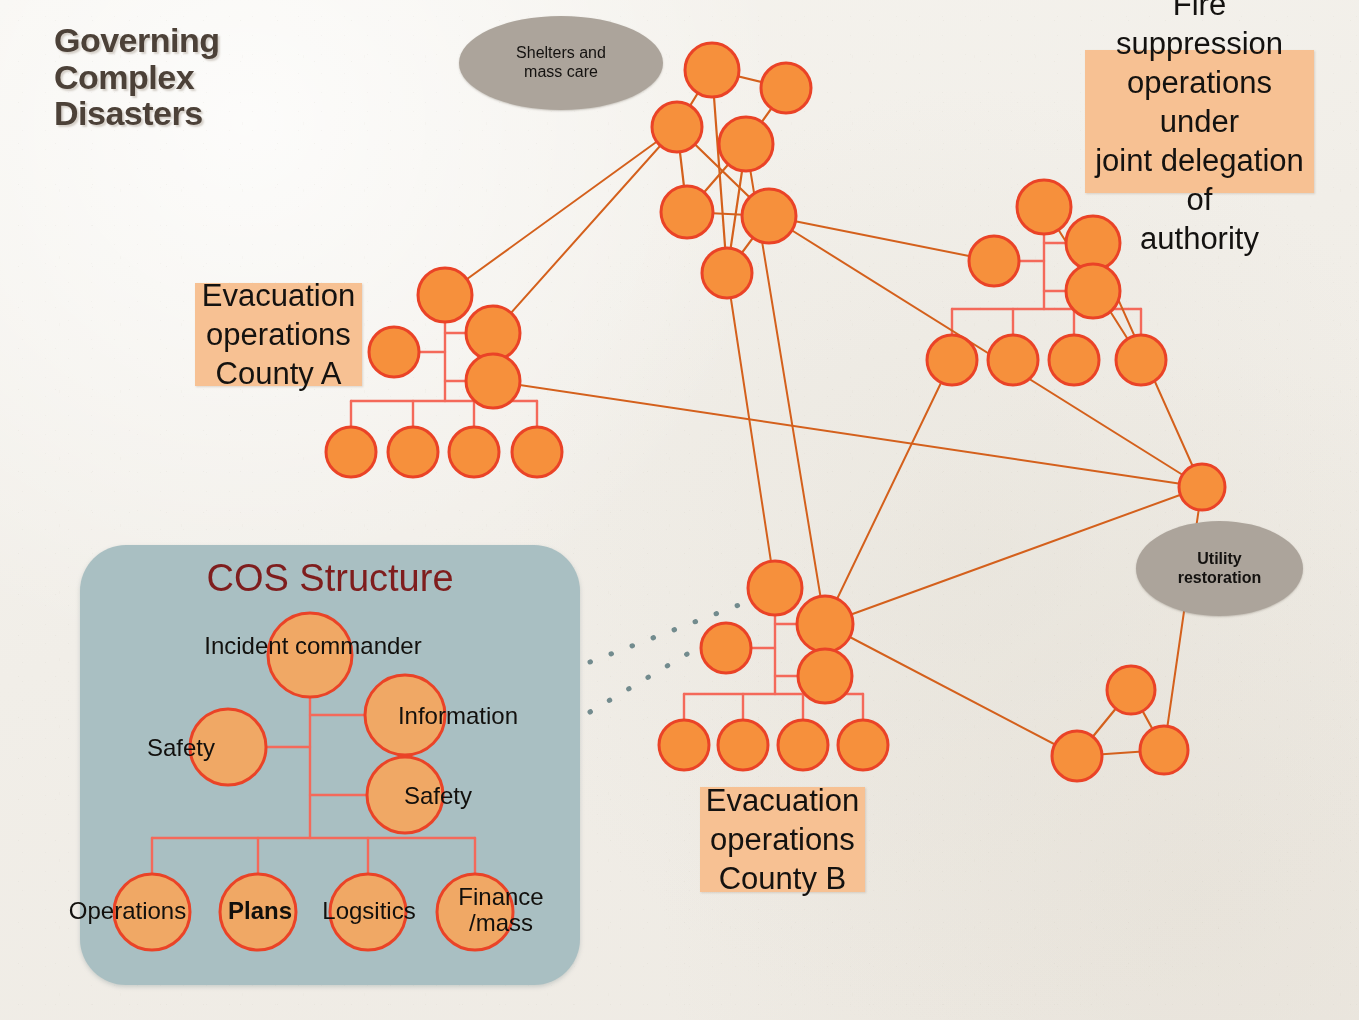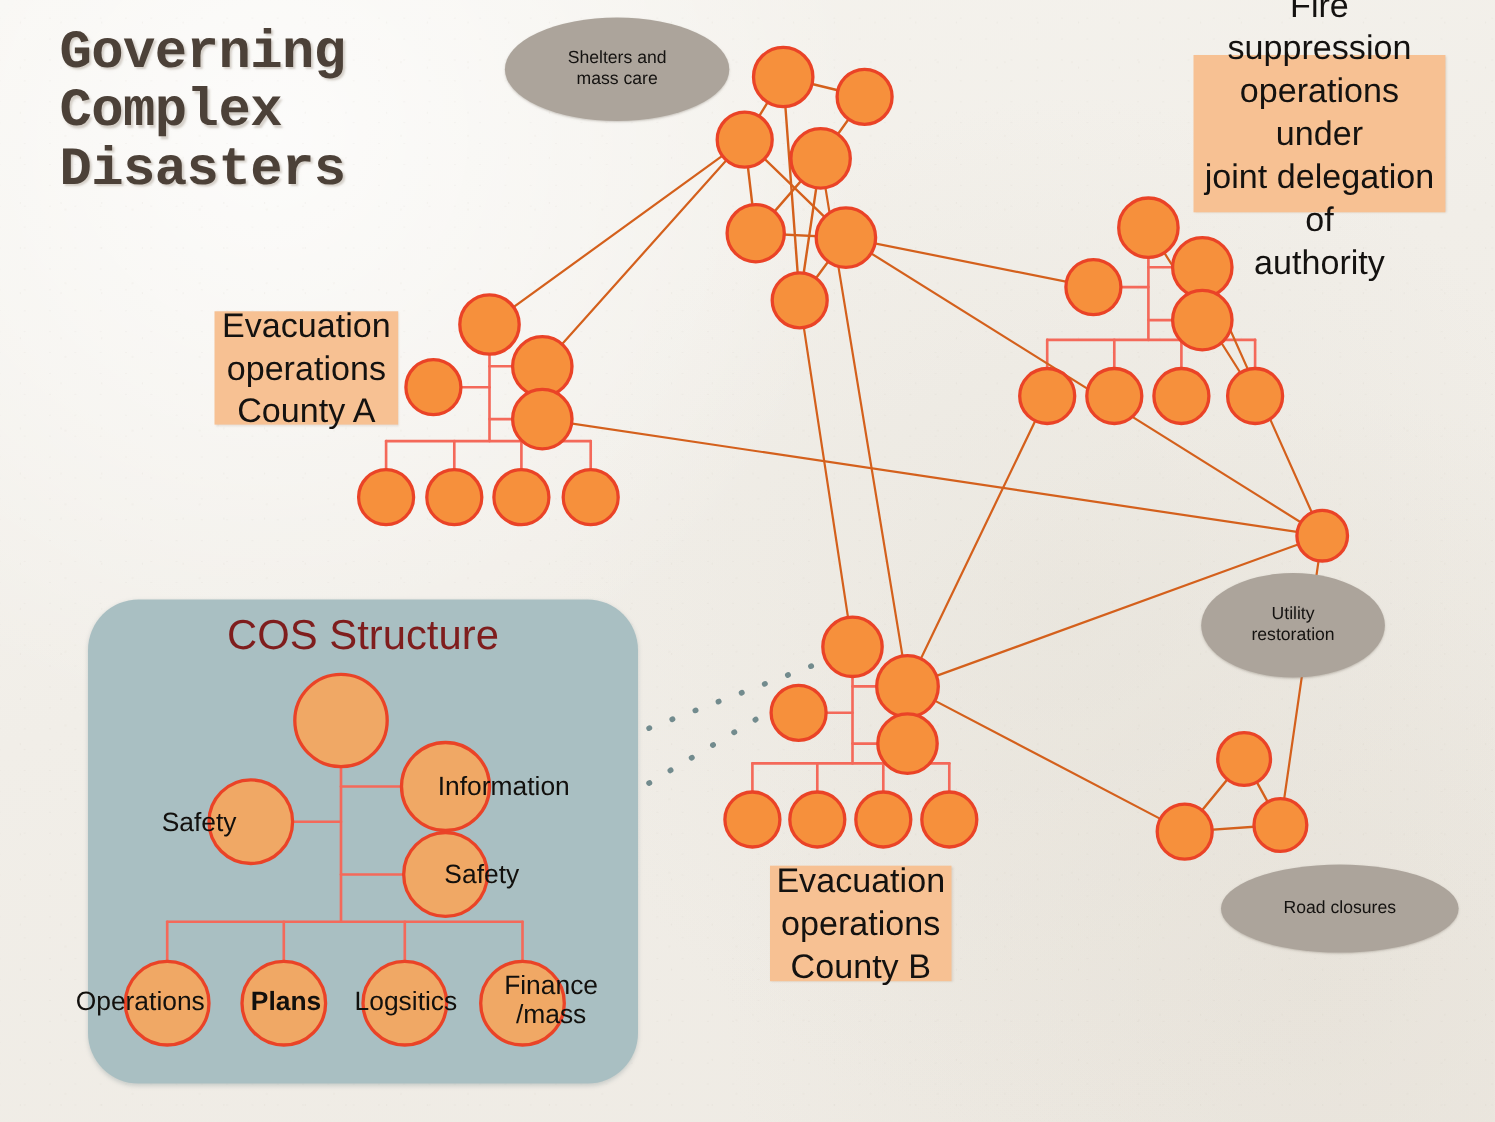--- a/index.html
+++ b/index.html
@@ -46,28 +46,27 @@
     overflow: visible;
   }
   #edge-layer { z-index: 2; }
   #node-layer { z-index: 4; }
 
   .title {
     position: absolute;
     left: 54px;
     top: 22px;
     z-index: 6;
-    font-size: 49px;
+    font-size: 34px;
     font-weight: bold;
     line-height: 1.08;
     color: #4c4138;
     letter-spacing: -0.5px;
     text-shadow: 2px 2px 2px rgba(180,172,160,0.55);
     white-space: pre-line;
-    font-family: Liberation Mono, monospace;
   }
 
   .ellipse-label {
     position: absolute;
     z-index: 5;
     display: flex;
     align-items: center;
     justify-content: center;
     text-align: center;
     border-radius: 50%;
@@ -148,24 +147,23 @@
 authority</div>
 
   <div class="box-label" style="left:195px; top:283px; width:167px; height:103px;">Evacuation
 operations
 County A</div>
 
   <div class="box-label" style="left:700px; top:787px; width:165px; height:105px;">Evacuation
 operations
 County B</div>
 
-  <div class="ellipse-label" style="left:1092px; top:521px; width:167px; height:95px;">Utility
+  <div class="ellipse-label" style="left:1136px; top:521px; width:167px; height:95px;font-weight:bold;">Utility
 restoration</div>
 
-  <div class="ellipse-label" style="left:1110px; top:786px; width:216px; height:80px;">Road closures</div>
 
   <svg class="layer" id="edge-layer" viewBox="0 0 1359 1020">
       <line x1="712" y1="70" x2="786" y2="88" stroke="#d4601c" stroke-width="2.2" stroke-linecap="round"></line>
       <line x1="712" y1="70" x2="677" y2="127" stroke="#d4601c" stroke-width="2.2" stroke-linecap="round"></line>
       <line x1="712" y1="70" x2="727" y2="273" stroke="#d4601c" stroke-width="2.2" stroke-linecap="round"></line>
       <line x1="786" y1="88" x2="746" y2="144" stroke="#d4601c" stroke-width="2.2" stroke-linecap="round"></line>
       <line x1="677" y1="127" x2="769" y2="216" stroke="#d4601c" stroke-width="2.2" stroke-linecap="round"></line>
       <line x1="746" y1="144" x2="687" y2="212" stroke="#d4601c" stroke-width="2.2" stroke-linecap="round"></line>
       <line x1="746" y1="144" x2="727" y2="273" stroke="#d4601c" stroke-width="2.2" stroke-linecap="round"></line>
       <line x1="687" y1="212" x2="769" y2="216" stroke="#d4601c" stroke-width="2.2" stroke-linecap="round"></line>
@@ -266,20 +264,21 @@
       <circle cx="310" cy="655" r="42" fill="#f0a865" stroke="#ea4327" stroke-width="3"></circle>
       <circle cx="228" cy="747" r="38" fill="#f0a865" stroke="#ea4327" stroke-width="3"></circle>
       <circle cx="405" cy="715" r="40" fill="#f0a865" stroke="#ea4327" stroke-width="3"></circle>
       <circle cx="405" cy="795" r="38" fill="#f0a865" stroke="#ea4327" stroke-width="3"></circle>
       <circle cx="152" cy="912" r="38" fill="#f0a865" stroke="#ea4327" stroke-width="3"></circle>
       <circle cx="258" cy="912" r="38" fill="#f0a865" stroke="#ea4327" stroke-width="3"></circle>
       <circle cx="368" cy="912" r="38" fill="#f0a865" stroke="#ea4327" stroke-width="3"></circle>
       <circle cx="475" cy="912" r="38" fill="#f0a865" stroke="#ea4327" stroke-width="3"></circle>
     </svg>
 
+  <div class="cos-node-label" style="left:198px; top:633px; width:230px;">Incident commander</div>
   <div class="cos-node-label" style="left:135px; top:735px; width:92px; ">Safety</div>
   <div class="cos-node-label" style="left:366px; top:703px; width:152px; text-align:right;">Information</div>
   <div class="cos-node-label" style="left:372px; top:783px; width:100px; text-align:right;">Safety</div>
   <div class="cos-node-label" style="left:60px; top:898px; width:135px;">Operations</div>
   <div class="cos-node-label" style="left:218px; top:898px; width:84px;font-weight:bold;">Plans</div>
   <div class="cos-node-label" style="left:310px; top:898px; width:118px;">Logsitics</div>
   <div class="cos-node-label" style="left:448px; top:884px; width:106px;">Finance
 /mass</div>
 
 </div>

